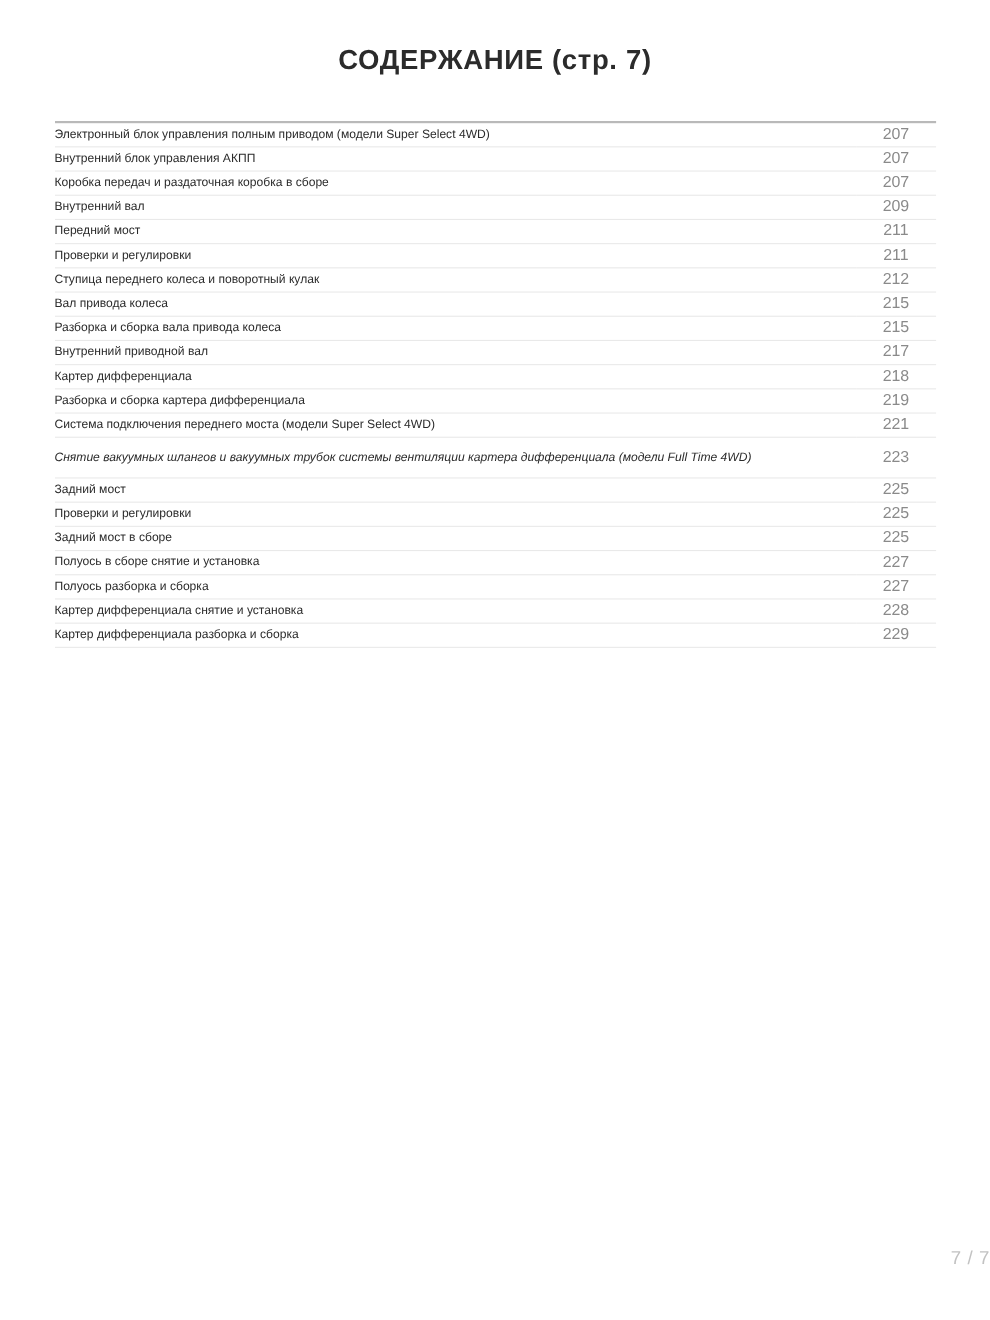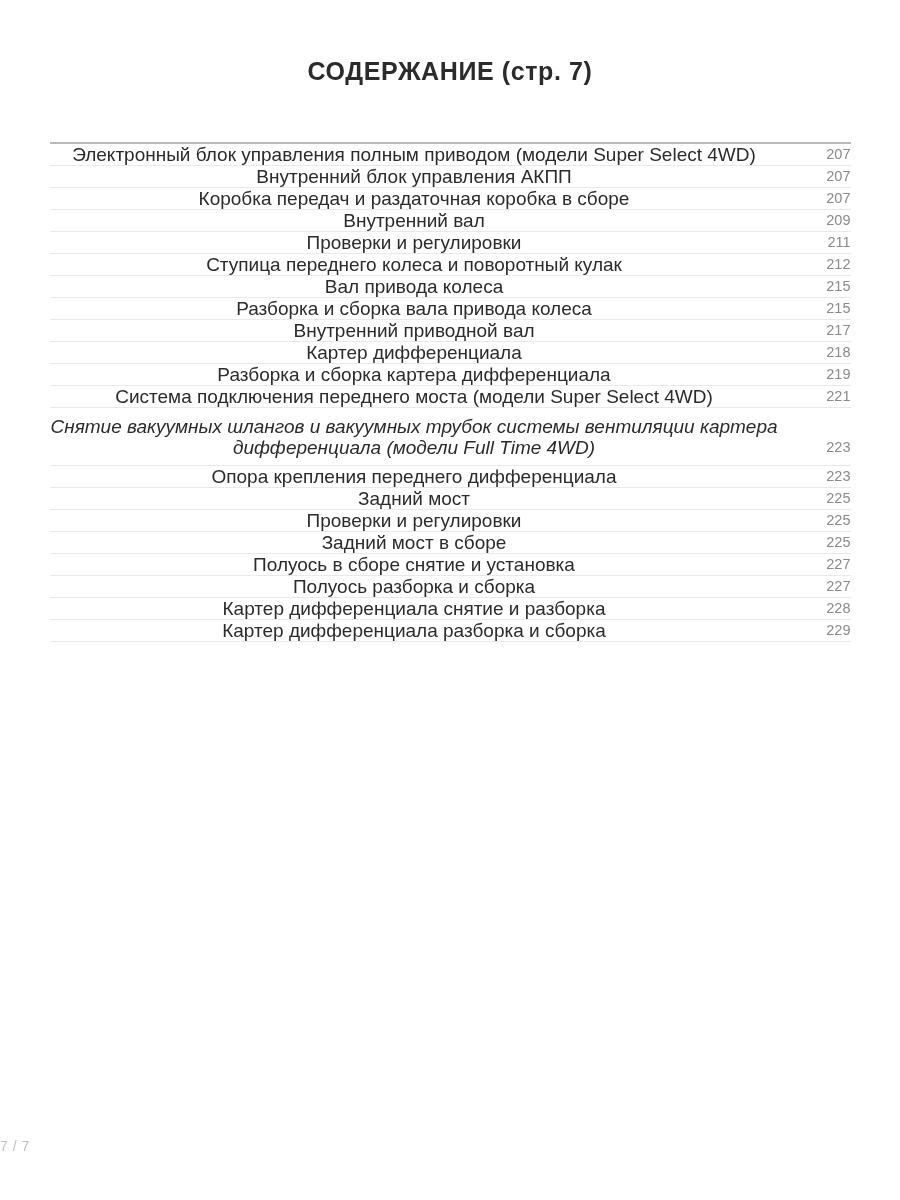--- a/index.html
+++ b/index.html
@@ -26,21 +26,21 @@
     display: flex;
     flex-direction: column;
   }
 
   .page-title {
     text-align: center;
     font-size: 25px;
     font-weight: bold;
     letter-spacing: 0.6px;
     color: #2b2b2b;
-    margin: 16px;
+    margin: 0;
     padding-top: 40px;
     padding-bottom: 0;
     line-height: 1.2;
   }
 
   .title-rule {
     width: 801px;
     margin: 40px auto 0 auto;
     height: 2px;
     background: #b9b9b9;
@@ -56,56 +56,56 @@
   .toc tr {
     border-bottom: 1px solid #e9e9e9;
   }
 
   .toc td {
     padding: 0;
     vertical-align: bottom;
   }
 
   .toc-entry {
-    font-size: 19px;
+    font-size: 11px;
     line-height: 21px;
     color: #2b2b2b;
     padding: 6.5px 10px 6.5px 2px;
-    text-align: center;
+    text-align: left;
     word-wrap: break-word;
     margin-left: 29px;
   }
 
   .toc-page {
     font-size: 14.5px;
     line-height: 21px;
     color: #8a8a8a;
-    text-align: right;
+    text-align: center;
     width: 72px;
     padding: 6.5px 2px 6.5px 6px;
     white-space: nowrap;
   }
 
   .toc tr.two-line .toc-entry {
     padding-top: 8px;
     padding-bottom: 7px;
     font-style: italic;
   }
   .toc tr.two-line .toc-page {
     vertical-align: bottom;
     padding-bottom: 7px;
   }
 
   .footer {
     position: absolute;
     left: 0;
     right: 0;
     bottom: 46px;
-    text-align: left;
-    font-size: 14px;
+    text-align: right;
+    font-size: 17px;
     color: #c2c2c2;
     letter-spacing: 0.5px;
   }
 </style>
 </head>
 <body>
 
 <div class="page">
 
   <h1 class="page-title">СОДЕРЖАНИЕ (стр. 7)</h1>
@@ -124,20 +124,24 @@
         </tr>
         <tr>
           <td class="toc-entry">Коробка передач и раздаточная коробка в сборе</td>
           <td class="toc-page">207</td>
         </tr>
         <tr>
           <td class="toc-entry">Внутренний вал</td>
           <td class="toc-page">209</td>
         </tr>
         <tr>
+          <td class="toc-entry">Передний мост</td>
+          <td class="toc-page">211</td>
+        </tr>
+        <tr>
           <td class="toc-entry">Проверки и регулировки</td>
           <td class="toc-page">211</td>
         </tr>
         <tr>
           <td class="toc-entry">Ступица переднего колеса и поворотный кулак</td>
           <td class="toc-page">212</td>
         </tr>
         <tr>
           <td class="toc-entry">Вал привода колеса</td>
           <td class="toc-page">215</td>
@@ -160,45 +164,41 @@
         </tr>
         <tr>
           <td class="toc-entry">Система подключения переднего моста (модели Super Select 4WD)</td>
           <td class="toc-page">221</td>
         </tr>
         <tr class="two-line">
           <td class="toc-entry">Снятие вакуумных шлангов и вакуумных трубок системы вентиляции картера дифференциала (модели Full Time 4WD)</td>
           <td class="toc-page">223</td>
         </tr>
         <tr>
-          <td class="toc-entry">Опора крепления переднего дифференциала</td>
-          <td class="toc-page">223</td>
-        </tr>
-        <tr>
           <td class="toc-entry">Задний мост</td>
           <td class="toc-page">225</td>
         </tr>
         <tr>
           <td class="toc-entry">Проверки и регулировки</td>
           <td class="toc-page">225</td>
         </tr>
         <tr>
           <td class="toc-entry">Задний мост в сборе</td>
           <td class="toc-page">225</td>
         </tr>
         <tr>
           <td class="toc-entry">Полуось в сборе снятие и установка</td>
           <td class="toc-page">227</td>
         </tr>
         <tr>
           <td class="toc-entry">Полуось разборка и сборка</td>
           <td class="toc-page">227</td>
         </tr>
         <tr>
-          <td class="toc-entry">Картер дифференциала снятие и разборка</td>
+          <td class="toc-entry">Картер дифференциала снятие и установка</td>
           <td class="toc-page">228</td>
         </tr>
         <tr>
           <td class="toc-entry">Картер дифференциала разборка и сборка</td>
           <td class="toc-page">229</td>
         </tr>
       </tbody>
   </table>
 
   <div class="footer">7 / 7</div>

